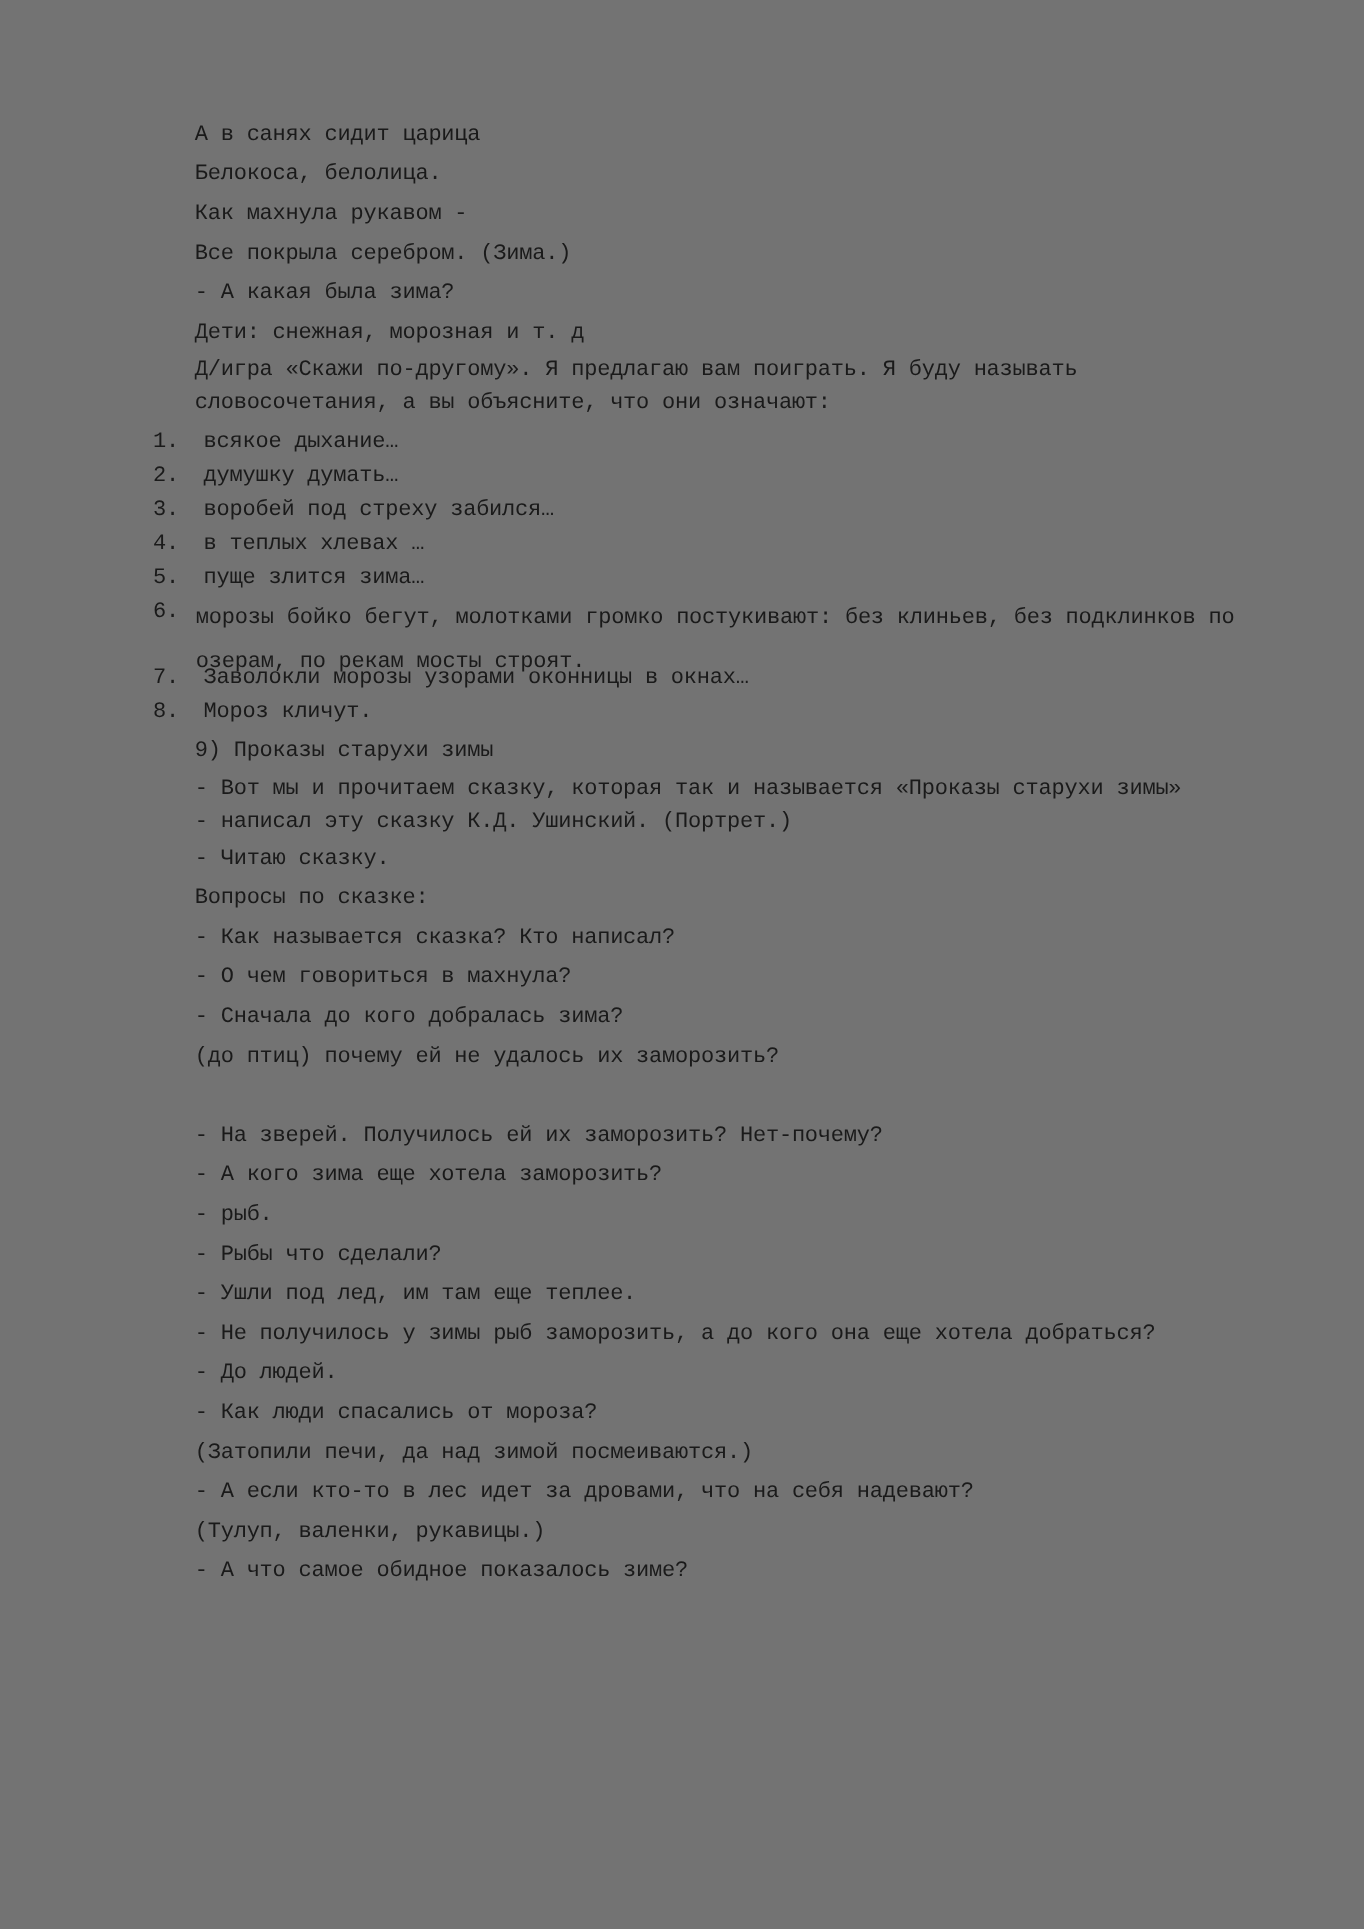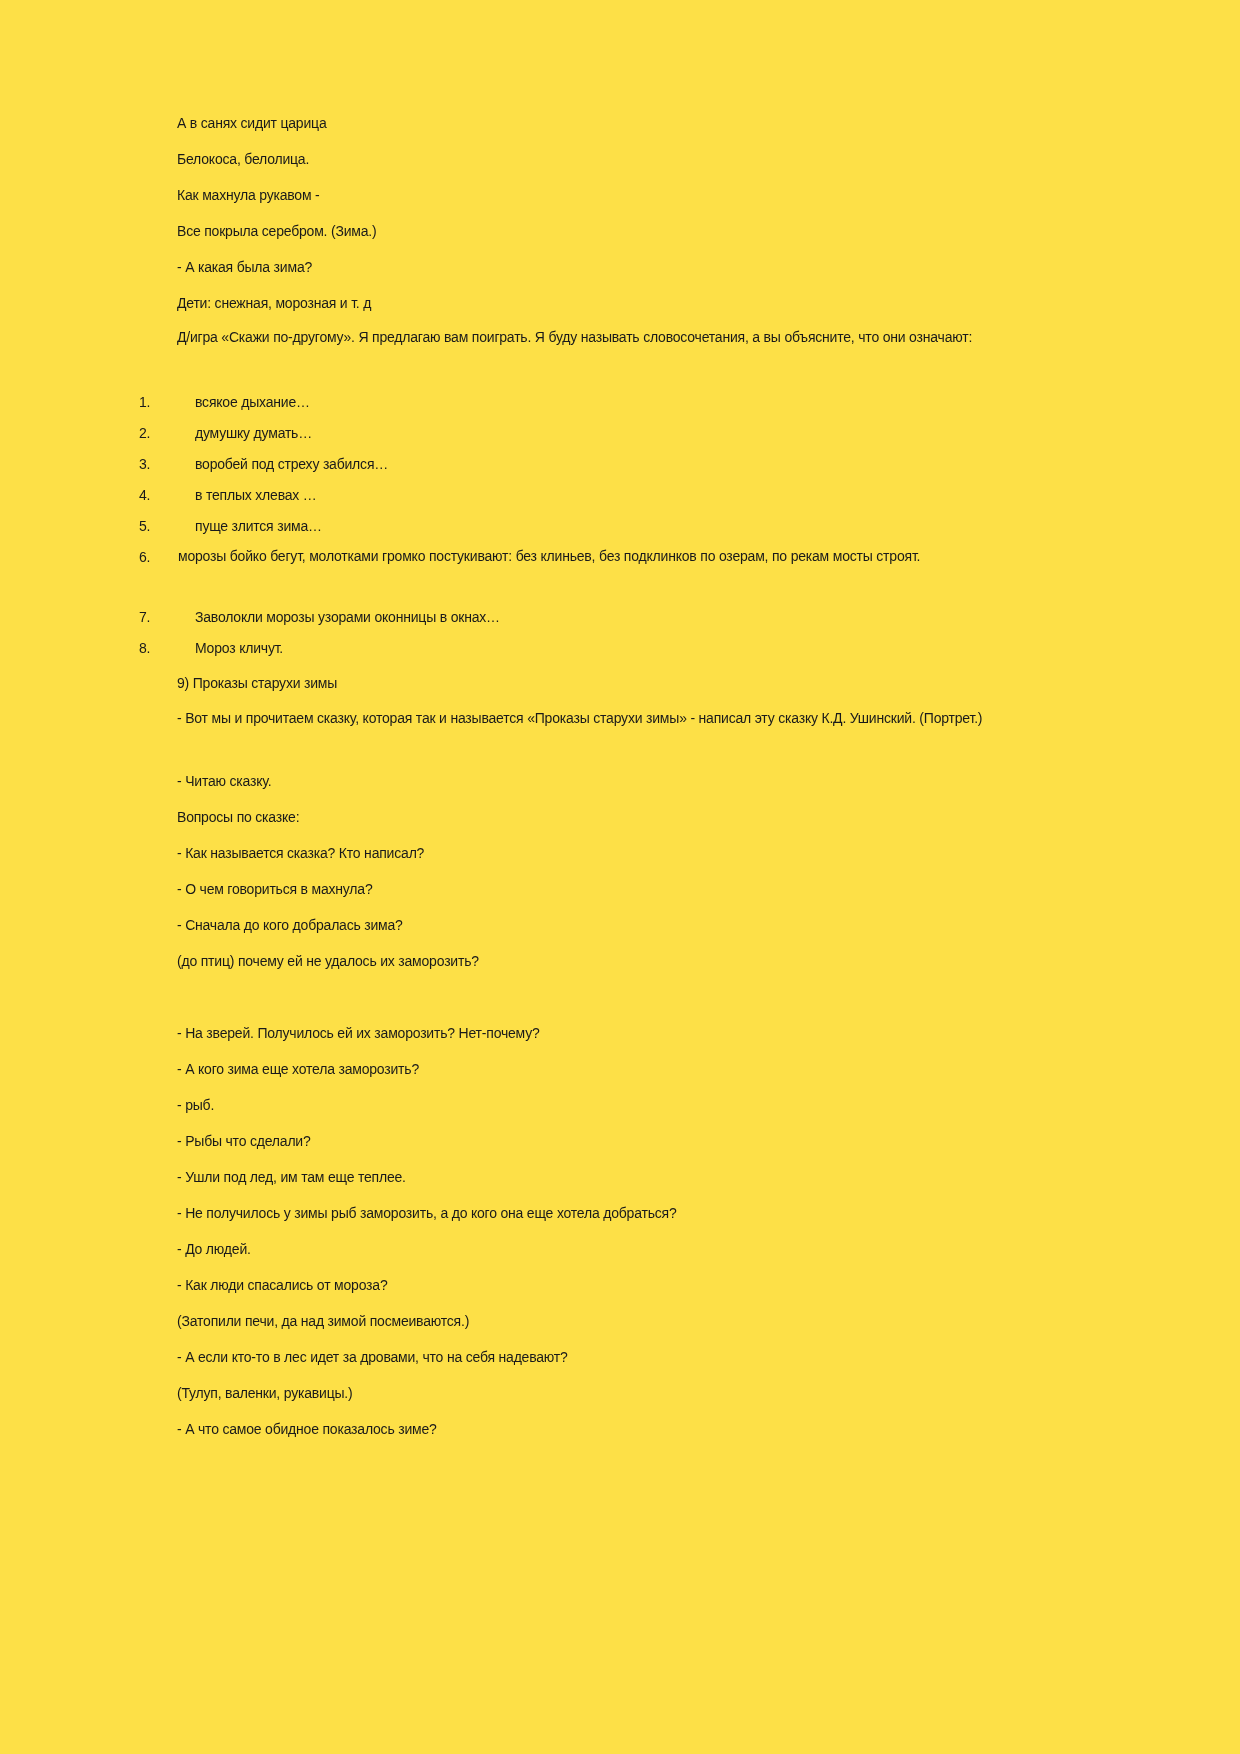--- a/index.html
+++ b/index.html
@@ -1,28 +1,28 @@
 <!DOCTYPE html>
 <html><head>
   <meta charset="utf-8">
   <style>
     html, body { margin: 0; padding: 0; background: #ffffff; }
     body { width: 1240px; height: 1754px; position: relative; overflow: hidden; }
     .page {
       position: absolute; left: 0; top: 0; width: 1240px; height: 1754px;
-      background: #fde047; color: #1a1a1a;
-      font-family: Liberation Sans, sans-serif; font-size: 14px;
+      background: #737373; color: #1a1a1a;
+      font-family: Liberation Mono, monospace; font-size: 20px;
       letter-spacing: -0.2px;
     }
     .line { position: absolute; left: 177px; white-space: nowrap; line-height: 26px; }
     .para2 { position: absolute; left: 177px; width: 900px; line-height: 30px; }
     .li { position: absolute; left: 139px; line-height: 26px; }
     .li .num { position: absolute; left: 0; top: 0; width: 30px; }
-    .li .txt { position: absolute; left: 56px; top: 0; white-space: nowrap; text-align: center; }
-    .li .txt2 { position: absolute; left: 39px; top: 0; width: 1000px; line-height: 28px; }
+    .li .txt { position: absolute; left: 46px; top: 0; white-space: nowrap; text-align: center; }
+    .li .txt2 { position: absolute; left: 39px; top: 0; width: 1000px; line-height: 40px; }
   </style>
 </head>
 <body>
 
 <div class="page">
 
   <div class="line" style="top:110px">А в санях сидит царица</div>
   <div class="line" style="top:146px">Белокоса, белолица.</div>
   <div class="line" style="top:182px">Как махнула рукавом -</div>
   <div class="line" style="top:218px">Все покрыла серебром. (Зима.)</div>

